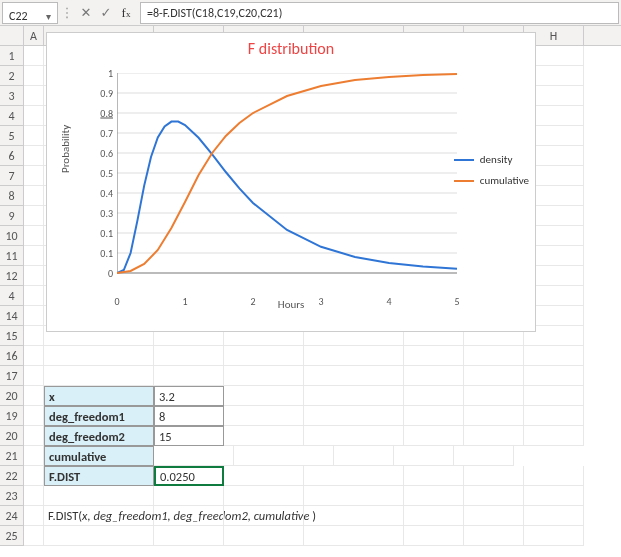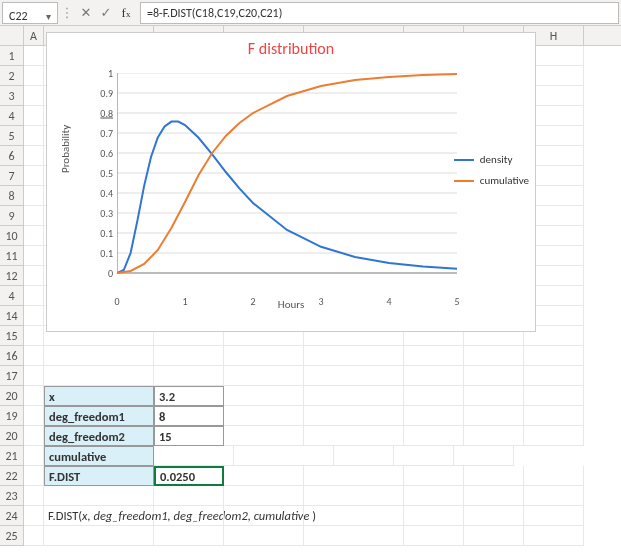--- a/index.html
+++ b/index.html
@@ -105,21 +105,21 @@
     padding: 0 4px;
     display: flex;
     align-items: center;
     font-size: 12.5px;
     overflow: visible;
     white-space: nowrap;
     position: relative;
   }
   .col-A { width: 20px; }
   .col-B { width: 110px; }
-  .col-C { width: 70px; font-weight: bold; }
+  .col-C { width: 70px; }
   .col-D { width: 80px; }
   .col-E { width: 100px; }
   .col-F { width: 60px; }
   .col-G { width: 60px; }
   .col-H { width: 60px; }
   .param-label {
     background: #d9f0f8;
     font-weight: bold;
     border: 1px solid #999;
   }

